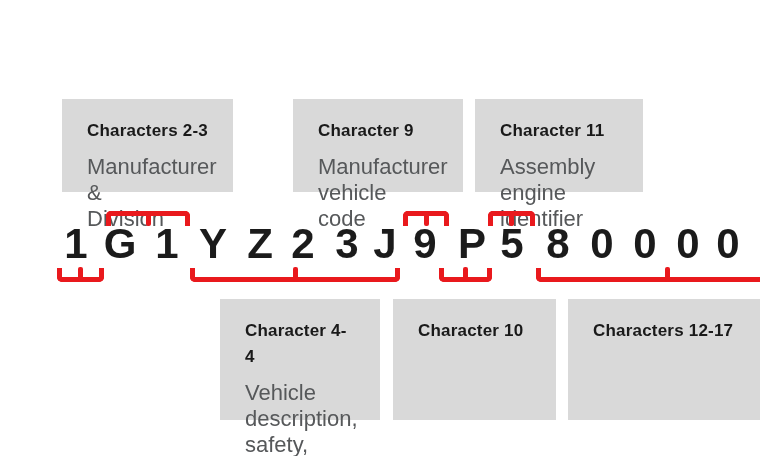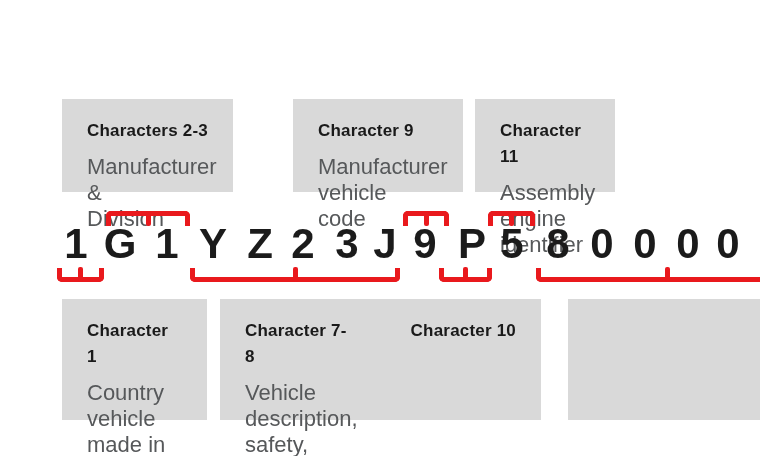--- a/index.html
+++ b/index.html
@@ -96,21 +96,21 @@
   <div class="label-box box-top" style="left:22px; width:171px;">
     <div class="box-heading">Characters 2-3</div>
     <div class="box-desc">Manufacturer &amp;
 Division</div>
   </div>
   <div class="label-box box-top" style="left:253px; width:170px;">
     <div class="box-heading">Character 9</div>
     <div class="box-desc">Manufacturer
 vehicle code</div>
   </div>
-  <div class="label-box box-top" style="left:435px; width:140px;">
+  <div class="label-box box-top" style="left:435px; width:168px;">
     <div class="box-heading">Character 11</div>
     <div class="box-desc">Assembly engine
 identifier</div>
   </div>
 
   <div class="bracket bracket-down" style="left:66px; width:84px;">
       <i class="stem"></i>
     </div>
   <div class="bracket bracket-down" style="left:363px; width:46px;">
       <i class="stem"></i>
@@ -145,31 +145,26 @@
   <div class="bracket bracket-up" style="left:150px; width:210px;">
       <i class="stem"></i>
     </div>
   <div class="bracket bracket-up" style="left:399px; width:53px;">
       <i class="stem"></i>
     </div>
   <div class="bracket bracket-up" style="left:496px; width:263px;">
       <i class="stem"></i>
     </div>
 
-  <div class="label-box box-bottom" style="left:22px; width:145px;">
-    <div class="box-heading">Character 1</div>
-    <div class="box-desc">Country
-vehicle
-made in</div>
-  </div>
   <div class="label-box box-bottom" style="left:180px; width:160px;">
-    <div class="box-heading">Character 7-8</div>
+    <div class="box-heading">Character 4-4</div>
     <div class="box-desc">Vehicle
 description,
 safety, engine</div>
   </div>
-  <div class="label-box box-bottom" style="left:338px; width:163px;text-align:right;">
+  <div class="label-box box-bottom" style="left:353px; width:163px;">
     <div class="box-heading">Character 10</div>
   </div>
   <div class="label-box box-bottom" style="left:528px; width:222px;">
+    <div class="box-heading">Characters 12-17</div>
   </div>
 
 </div>
 
 </body></html>

